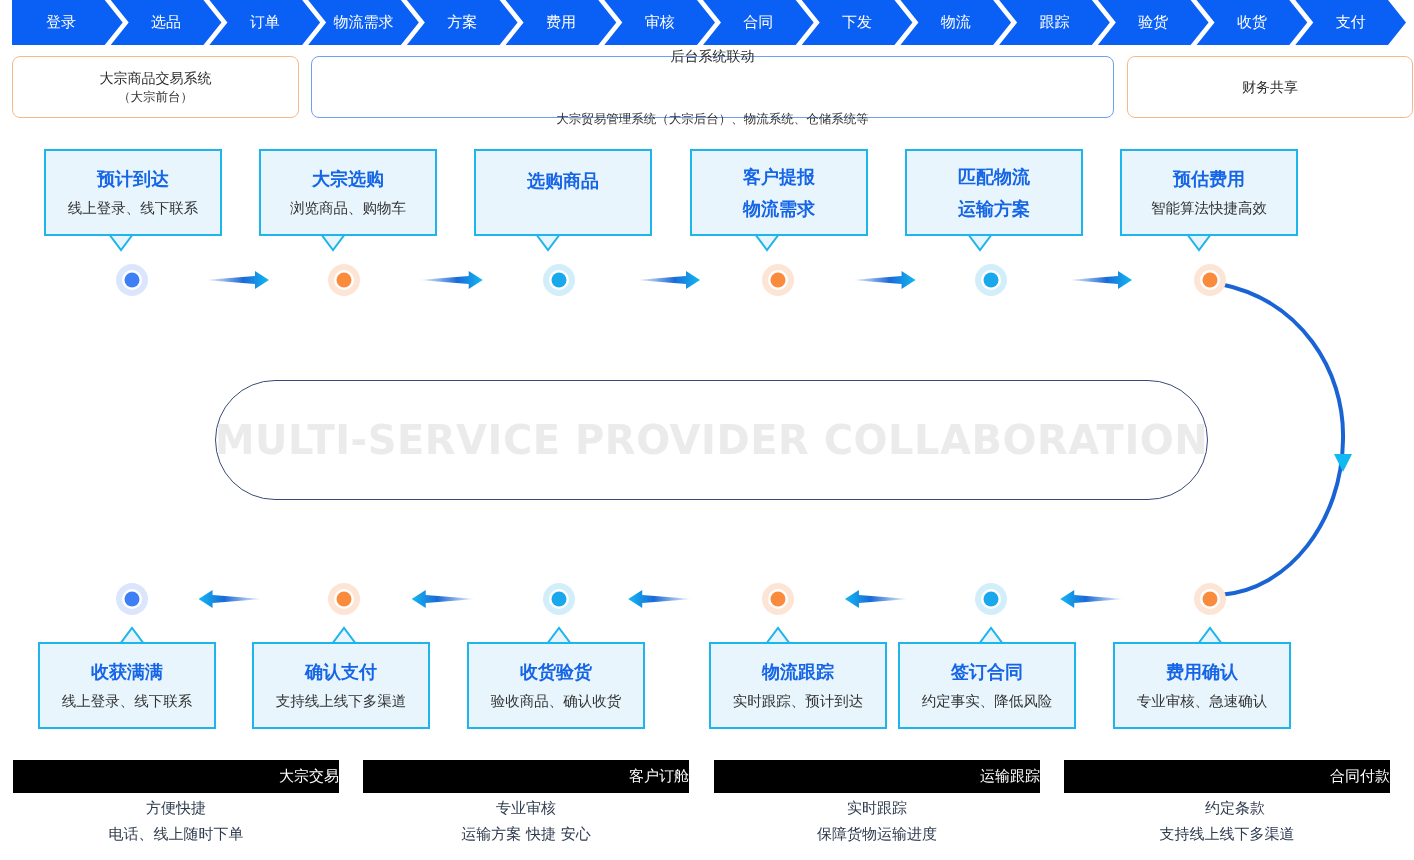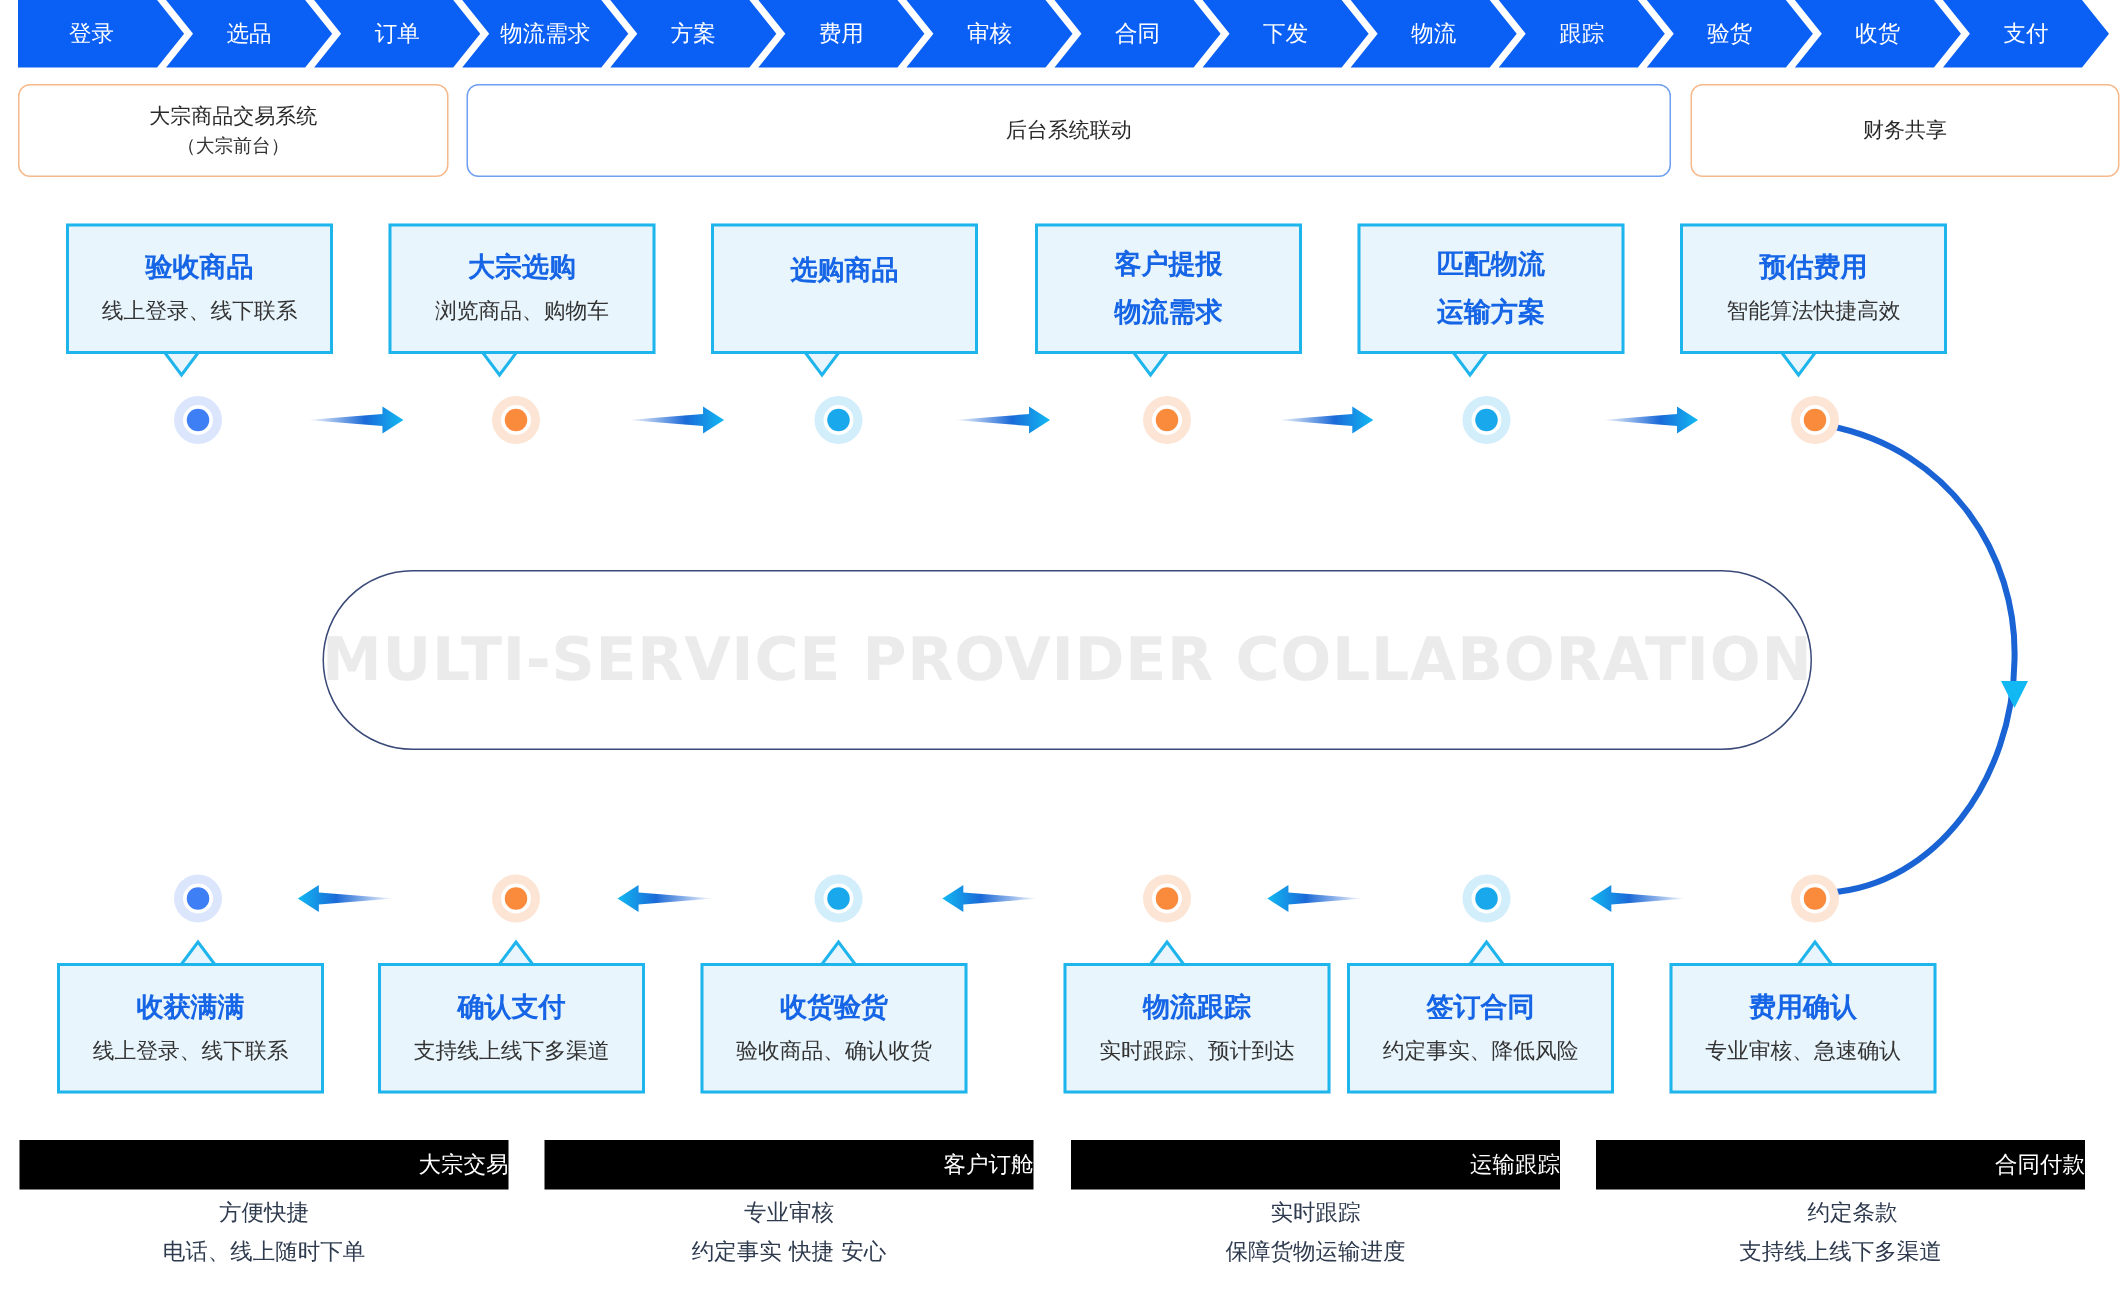--- a/index.html
+++ b/index.html
@@ -70,20 +70,21 @@
     <div class="chev-label" style="left: 1205.57px; width: 92.7143px;">收货</div>
     <div class="chev-label" style="left: 1304.29px; width: 92.7143px;">支付</div>
   </div>
 
 <div class="cat-box orange" style="left:12px; width:287px;">
   <div class="cat-title">大宗商品交易系统</div>
   <div class="cat-sub">（大宗前台）</div>
 </div>
 <div class="cat-box blue" style="left:311px; width:803px;">
   <div class="cat-title">后台系统联动</div>
+  <div class="cat-sub">大宗贸易管理系统（大宗后台）、物流系统、仓储系统等</div>
 </div>
 <div class="cat-box orange" style="left:1127px; width:286px;">
   <div class="cat-title">财务共享</div>
 </div>
 
 <svg id="flow-svg" width="1414" height="860">
   <defs>
     <linearGradient id="lineGradR" x1="0" x2="1" y1="0" y2="0">
       <stop offset="0" stop-color="#14c0f0"></stop>
       <stop offset="1" stop-color="#1a5fcf"></stop>
@@ -211,21 +212,21 @@
       <g>
         <circle cx="1210" cy="599" r="16" fill="#fde5d6"></circle>
         <circle cx="1210" cy="599" r="10" fill="#ffffff"></circle>
         <circle cx="1210" cy="599" r="7.5" fill="#fa8a3c"></circle>
       </g>
     </g>
 </svg>
 
 <div id="top-callouts">
     <div class="callout" style="left: 44px; top: 149px;">
-      <div class="ct">验收商品</div>
+      <div class="ct">预计到达</div>
                      <div class="cs">线上登录、线下联系</div>
     </div>
     <div class="callout" style="left: 259px; top: 149px;">
       <div class="ct">大宗选购</div>
                      <div class="cs">浏览商品、购物车</div>
     </div>
     <div class="callout" style="left: 474px; top: 149px; justify-content: flex-start; padding-top: 16px;">
       <div class="ct">选购商品</div>
     </div>
     <div class="callout" style="left: 690px; top: 149px;">
@@ -272,20 +273,20 @@
 <div class="pill">
   <span class="pill-text">MULTI-SERVICE PROVIDER COLLABORATION</span>
 </div>
 
 <div id="summary">
     <div class="sum-head" style="left: 13px;">大宗交易</div>
     <div class="sum-line" style="left: 13px; top: 799px;">方便快捷</div>
     <div class="sum-line" style="left: 13px; top: 825px;">电话、线上随时下单</div>
     <div class="sum-head" style="left: 363px;">客户订舱</div>
     <div class="sum-line" style="left: 363px; top: 799px;">专业审核</div>
-    <div class="sum-line" style="left: 363px; top: 825px;">约定事实 快捷 安心</div>
+    <div class="sum-line" style="left: 363px; top: 825px;">运输方案 快捷 安心</div>
     <div class="sum-head" style="left: 714px;">运输跟踪</div>
     <div class="sum-line" style="left: 714px; top: 799px;">实时跟踪</div>
     <div class="sum-line" style="left: 714px; top: 825px;">保障货物运输进度</div>
     <div class="sum-head" style="left: 1064px;">合同付款</div>
     <div class="sum-line" style="left: 1072px; top: 799px;">约定条款</div>
     <div class="sum-line" style="left: 1064px; top: 825px;">支持线上线下多渠道</div>
   </div>
 
 </body></html>

